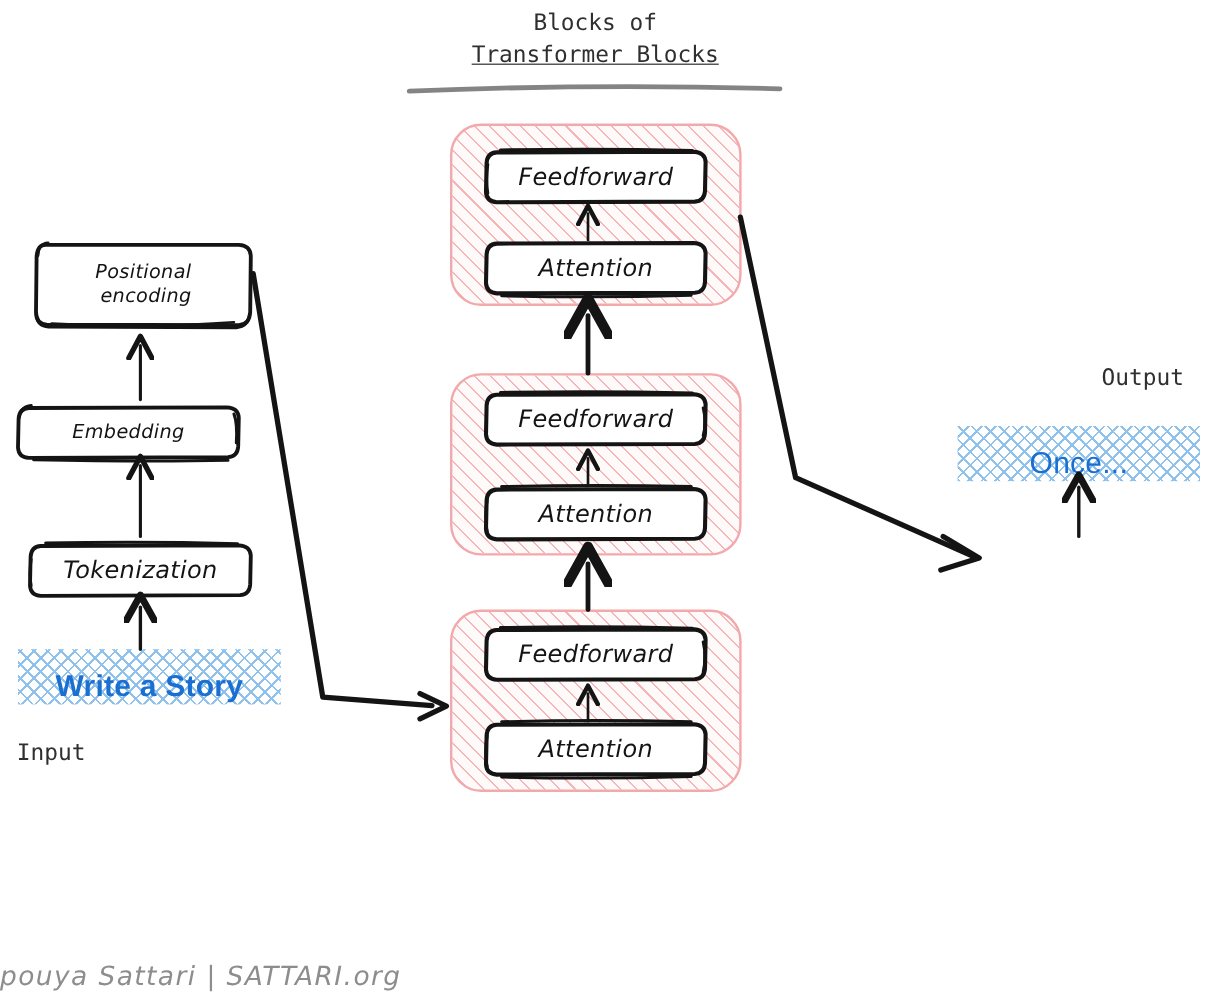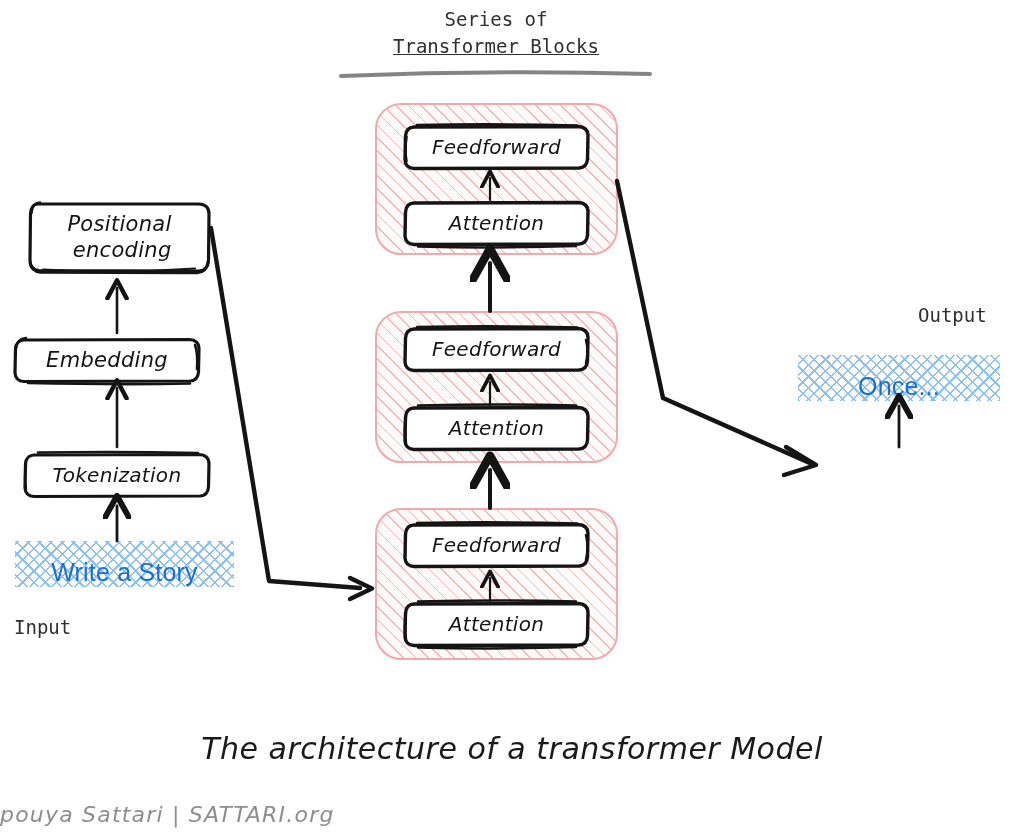--- a/index.html
+++ b/index.html
@@ -46,21 +46,21 @@
     text-align:center;
     color:#1c1c1c;
     font-family:"DejaVu Sans", sans-serif;
     background:transparent;
   }
   .hbox > .hlabel{position:relative;z-index:3;text-align:right;}
   .hbox svg.frame{position:absolute;left:0;top:0;width:100%;height:100%;overflow:visible;z-index:2;}
 
   .label-hand{
     font-family:"DejaVu Sans", sans-serif;
-    font-size:21px;
+    font-size:16px;
     font-style:italic;
     letter-spacing:.3px;
     line-height:1.25;
     color:#141414;
   }
   .label-hand.small{font-size:20px;}
 
   
   .mono{
     position:absolute;
@@ -95,28 +95,28 @@
     margin-top:17px;
   }
 
   svg.overlay{position:absolute;left:0;top:0;width:1024px;height:835px;pointer-events:none;z-index:5;}
 </style>
 </head>
 <body>
 
 <div id="stage">
 
-  <div class="mono center" style="left:340px;top:8px;width:312px;">Series of</div>
+  <div class="mono center" style="left:340px;top:8px;width:312px;">Blocks of</div>
   <div class="mono center" style="left:340px;top:35px;width:312px;text-decoration:underline;">Transformer Blocks</div>
 
   <div class="tf-block" style="left:375px;top:103px;width:243px;height:152px;"></div>
   <div class="tf-block" style="left:375px;top:311px;width:243px;height:152px;"></div>
   <div class="tf-block" style="left:375px;top:508px;width:243px;height:152px;"></div>
 
-  <div class="input-chip" style="left:15px;top:541px;width:219px;height:46px;">
+  <div class="input-chip" style="left:15px;top:541px;width:219px;height:46px;font-weight:bold;">
     <span class="chip-text">Write a Story</span>
   </div>
   <div class="output-chip" style="left:798px;top:355px;width:202px;height:46px;">
     <span class="chip-text">Once...</span>
   </div>
 
   <div class="mono" style="left:14px;top:616px;">Input</div>
   <div class="mono" style="left:918px;top:304px;text-align:center;">Output</div>
 
   <div class="hbox" style="left:27px;top:197px;width:185px;height:80px;">
@@ -216,16 +216,15 @@
 
     <path d="M490,508 L490,470" fill="none" stroke="#141414" stroke-width="4" stroke-linecap="round" marker-end="url(#ahfat)"></path>
     <path d="M490,311 L490,263" fill="none" stroke="#141414" stroke-width="4" stroke-linecap="round" marker-end="url(#ahfat)"></path>
 
     <path d="M617,181 L663,398 L812,464" fill="none" stroke="#141414" stroke-width="4.4" stroke-linecap="round" stroke-linejoin="round"></path>
     <path d="M786,447 L816,465 L784,475" fill="none" stroke="#141414" stroke-width="4.4" stroke-linecap="round" stroke-linejoin="round"></path>
 
     <path d="M899,447 L899,406" fill="none" stroke="#141414" stroke-width="2.8" stroke-linecap="round" marker-end="url(#ahfat)"></path>
   </svg>
 
-  <div class="caption-main" style="left:0;top:731px;">The architecture of a transformer Model</div>
   <div class="caption-sub" style="left:0;top:785px;">pouya Sattari  |  SATTARI.org</div>
 
 </div>
 
 </body></html>

